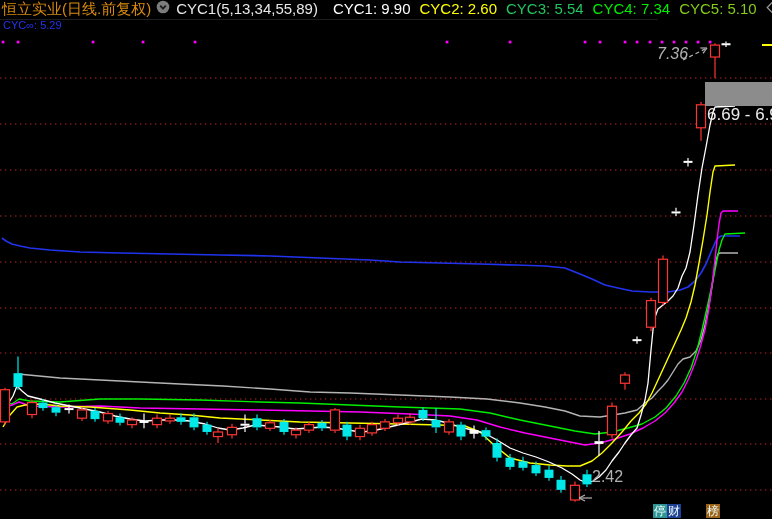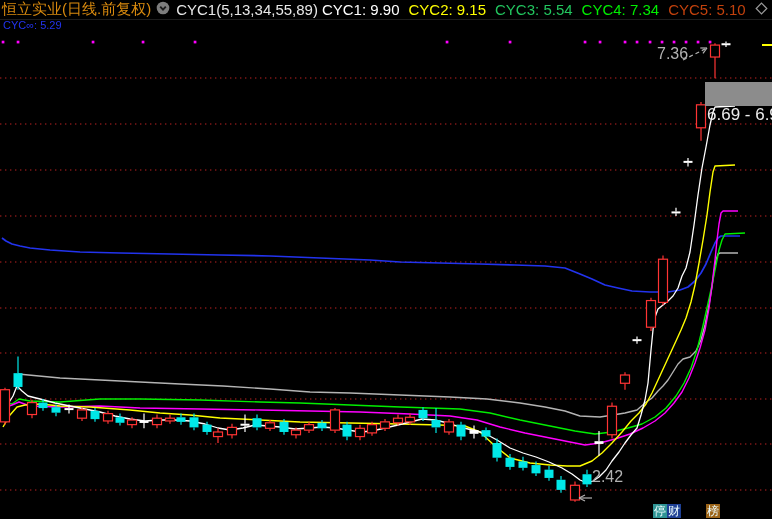--- a/index.html
+++ b/index.html
@@ -1,26 +1,26 @@
 <!DOCTYPE html>
 <html><head>
 <meta charset="utf-8">
 <style>
   html,body{margin:0;padding:0}
   body{width:772px;height:519px;background:#000;position:relative;overflow:hidden;
        font-family:"Liberation Sans","DejaVu Sans",sans-serif}
   #chart-svg{position:absolute;left:0;top:0}
-  .topbar{position:absolute;left:0;top:0;width:772px;height:19px;background:#000;
-          display:flex;align-items:center;font-size:15px;white-space:nowrap;z-index:5;
+  .topbar{position:absolute;left:0;top:0;width:658px;height:19px;background:#000;
+          display:flex;align-items:flex-start;font-size:15px;white-space:nowrap;z-index:5;
           border-bottom:1px solid #1d1d1d}
   .topbar2{position:absolute;left:3px;top:19px;height:16px;font-size:11px;z-index:5}
   .t-title{color:#d98a0e;margin:0 5px 0 2px}
-  .t-ind{color:#e8e8e8;margin-right:4px}
+  .t-ind{color:#e8e8e8;margin-right:15px}
   .v{margin-right:9px}
-  .c1{color:#ffffff}.c2{color:#ffff00}.c3{color:#22c55e}.c4{color:#00ee00}.c5{color:#c2410c}
+  .c1{color:#ffffff}.c2{color:#ffff00}.c3{color:#22c55e}.c4{color:#00ee00}.c5{color:#84cc16}
   .cinf{color:#2233ee}
   .icon{display:inline-block;vertical-align:middle}
   .chev{margin-right:6px}
   .spacer{margin-left:auto}
   .overlay-label{position:absolute;color:#b2b2b2;font-size:16px;z-index:4;white-space:nowrap}
   .range-label{position:absolute;color:#ececec;font-size:17px;z-index:4;white-space:nowrap;
                overflow:hidden}
   .qbtn{position:absolute;top:504px;width:14px;height:14px;line-height:15px;text-align:center;
         font-size:12px;color:#eefefe;z-index:6;cursor:pointer}
 </style>
@@ -248,32 +248,32 @@
 <div class="topbar">
   <span class="t-title">恒立实业(日线.前复权)</span>
   <span class="icon chev">
     <svg width="14" height="14" viewBox="0 0 14 14">
       <circle cx="7" cy="7" r="6.3" fill="#7d7d7d"></circle>
       <path d="M4.2,5.7 L7,8.6 L9.8,5.7" fill="none" stroke="#1c1c1c" stroke-width="1.9"></path>
     </svg>
   </span>
   <span class="t-ind">CYC1(5,13,34,55,89)</span>
   <span class="v c1">CYC1: 9.90</span>
-  <span class="v c2">CYC2: 9.15</span>
+  <span class="v c2">CYC2: 2.60</span>
   <span class="v c3">CYC3: 5.54</span>
   <span class="v c4">CYC4: 7.34</span>
   <span class="v c5">CYC5: 5.10</span>
   <span class="icon spacer" style="margin-right:7px">
     <svg width="13" height="13" viewBox="0 0 13 13">
       <polygon points="6.5,1.2 11.8,6.5 6.5,11.8 1.2,6.5" fill="none" stroke="#9a9a9a" stroke-width="1.2"></polygon>
     </svg>
   </span>
 
 </div>
 <div class="topbar2 cinf">CYC∞: 5.29</div>
 
-<div class="overlay-label" id="high-label" style="left: 657px; top: 45px;">7.36</div>
+<div class="overlay-label" id="high-label" style="left: 657px; top: 45px; font-style: italic;">7.36</div>
 <div class="overlay-label" id="low-label" style="left: 592px; top: 468px;">2.42</div>
 <div class="range-label" id="range-label" style="left: 707px; top: 105px; right: 0px;">6.69 - 6.9</div>
 
 <span class="qbtn" style="left: 653px; background: rgb(47, 148, 148);">停</span>
 <span class="qbtn" style="left: 667px; background: rgb(30, 64, 148);">财</span>
 <span class="qbtn" style="left: 706px; background: rgb(156, 100, 24);">榜</span>
 
 </body></html>

